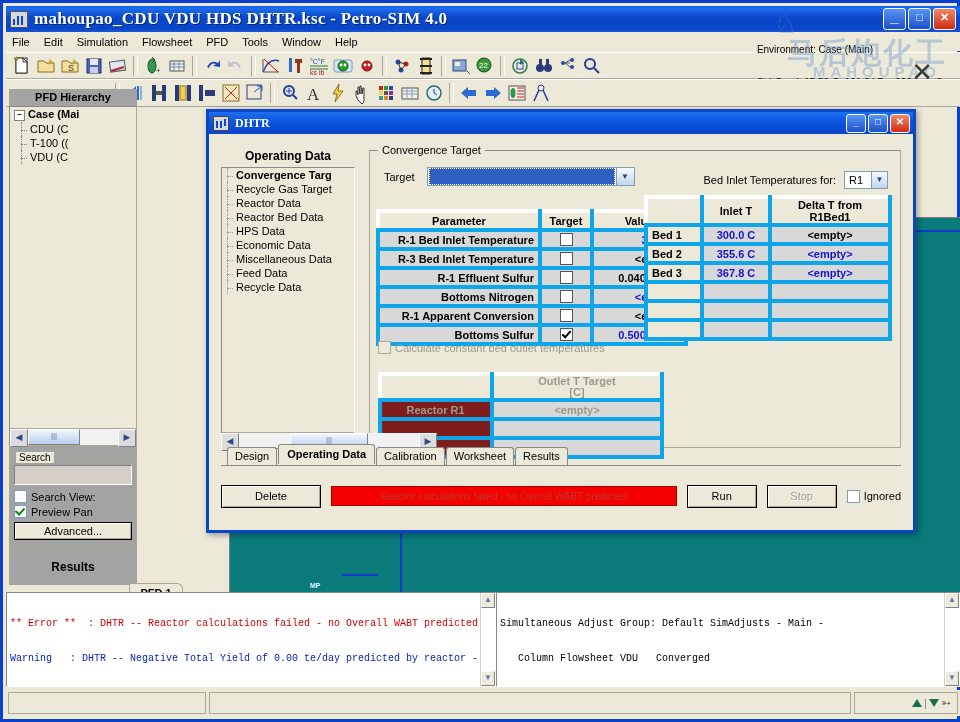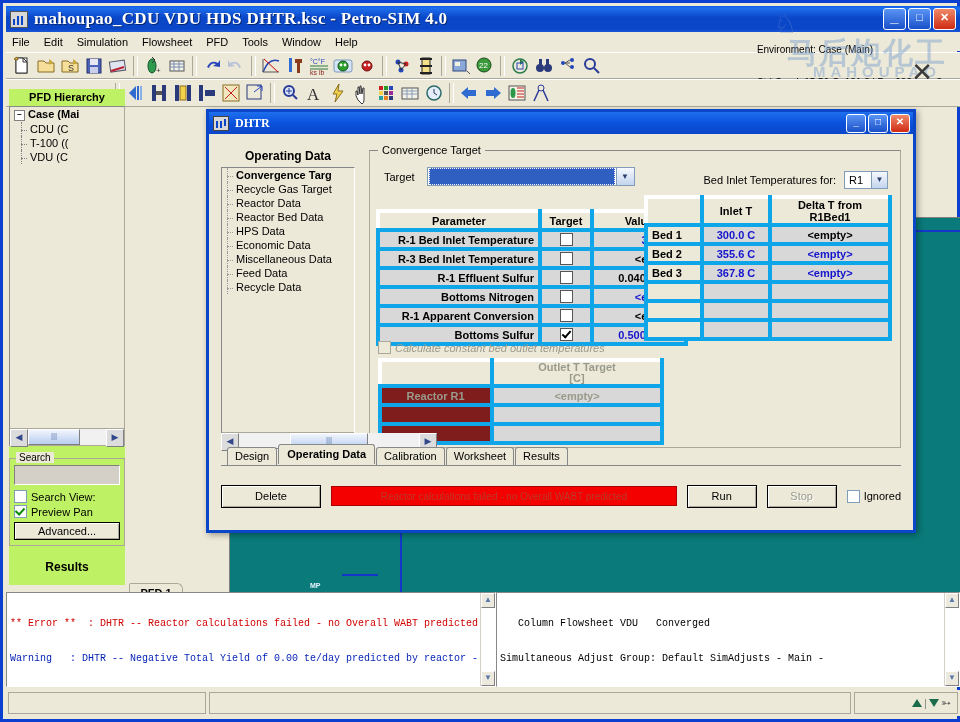--- a/index.html
+++ b/index.html
@@ -42,21 +42,21 @@
   .toolbar{position:absolute;left:3px;width:954px;background:#ece9d8;box-sizing:border-box;
       border-top:1px solid #fff;border-bottom:1px solid #aca899;display:flex;align-items:center;}
   .tbar1{top:49px;height:27px;}
   .tbar2{top:76px;height:28px;}
   .tool{width:22px;height:22px;margin:0 1px;position:relative;flex:none;}
   .sep{width:3px;height:20px;border-left:1px solid #aca899;border-right:1px solid #fff;margin:0 3px;flex:none;}
   .env{margin-left:auto;font-size:10px;color:#000;line-height:11px;text-align:left;padding-right:18px;
       white-space:pre;}
 
   
-  .leftpanel{position:absolute;left:6px;top:86px;width:116px;height:496px;background:#bef264;}
+  .leftpanel{position:absolute;left:6px;top:86px;width:128px;height:496px;background:#a3a3a3;}
   .lp-head{font-weight:bold;font-size:11px;text-align:center;padding:2px 0 3px;color:#000;}
   .tree{border:1px solid #aca899;background:#ece9d8;height:340px;position:relative;box-sizing:border-box;
       border-top-color:#888;border-left-color:#888;}
   .tnode{font-size:11px;color:#000;white-space:nowrap;padding:1px 0 1px 4px;overflow:hidden;}
   .tnode.root{font-weight:bold;}
   .texp{display:inline-block;width:9px;height:9px;border:1px solid #808080;background:#fff;
       font-size:8px;line-height:7px;text-align:center;margin-right:3px;vertical-align:middle;color:#000;}
   .tchild{padding-left:20px;position:relative;}
   .tchild:before{content:"";position:absolute;left:11px;top:0;bottom:0;border-left:1px dotted #808080;}
   .tchild:after{content:"";position:absolute;left:11px;top:8px;width:6px;border-top:1px dotted #808080;}
@@ -743,21 +743,21 @@
           </tr>
           <tr>
             <td class="b"></td>
             <td class="i"></td>
             <td class="d"></td>
           </tr>
         </tbody>
           </table>
 
         <div class="outletwrap">
-          <div class="cbline" style="margin-bottom:4px;font-style:italic;">
+          <div class="cbline" style="margin-bottom:18px;">
             <span class="cb dis"></span>
             <span class="dis-txt">Calculate constant bed outlet temperatures</span>
           </div>
           <table class="grid outtbl">
             <tbody>
                 <tr>
               <th class="blank"></th>
               <th>
                 <div>Outlet T Target</div>
                 <div>[C]</div>
@@ -823,22 +823,22 @@
         
         
       </div>
       <div class="logvs">
         <div class="ab">▲</div>
         <div class="ab" style="position:absolute;bottom:0;left:0;right:0;">▼</div>
       </div>
     </div>
     <div class="logpane logB">
       <div class="logtxt">
+        <div>Simultaneous Adjust Group: Default SimAdjusts - Main -</div>
         <div>   Column Flowsheet VDU   Converged</div>
-        <div>Simultaneous Adjust Group: Default SimAdjusts - Main -</div>
         
         
         
       </div>
       <div class="logvs">
         <div class="ab">▲</div>
         <div class="ab" style="position:absolute;bottom:0;left:0;right:0;">▼</div>
       </div>
     </div>
   </div>

